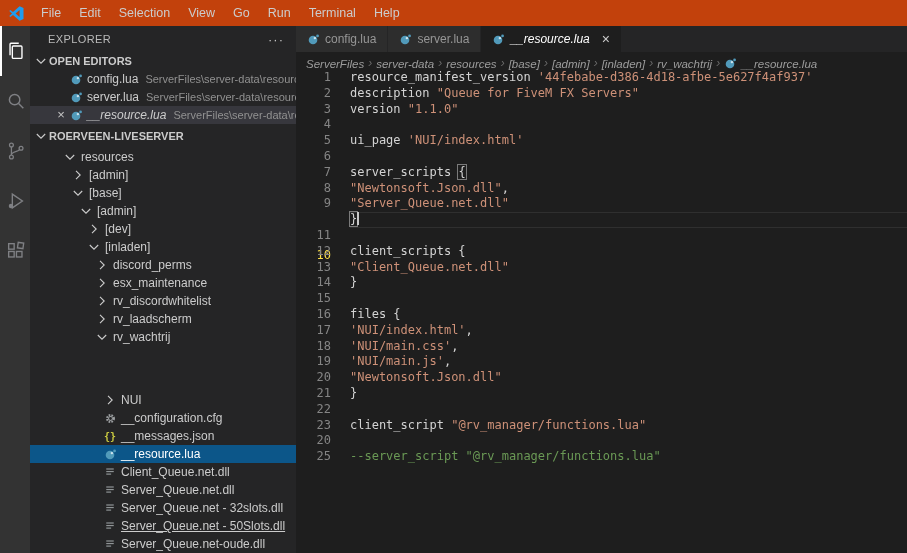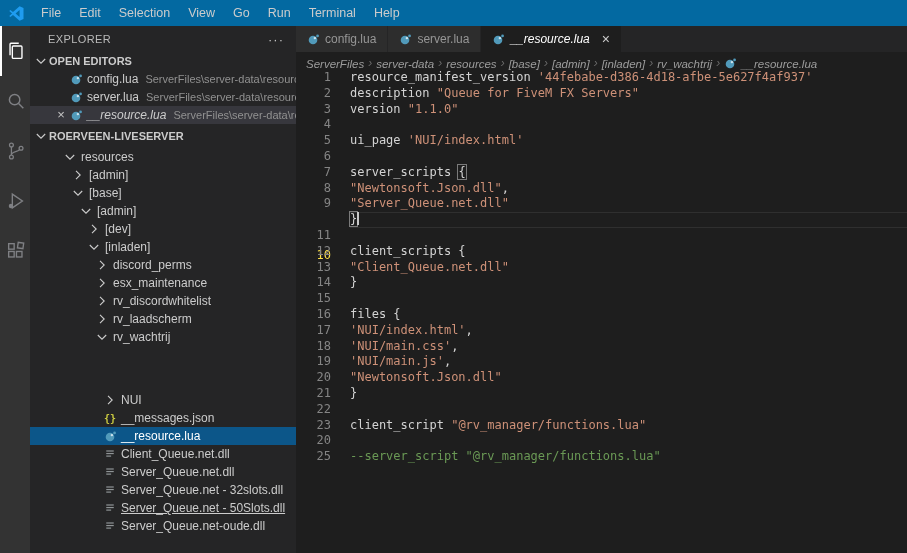--- a/index.html
+++ b/index.html
@@ -6,21 +6,21 @@
   body{
     width:907px;height:553px;overflow:hidden;
     background:#1e1e1e;
     font-family:"Liberation Sans","DejaVu Sans",sans-serif;
     -webkit-font-smoothing:antialiased;
     user-select:none;
   }
   #app{width:907px;height:553px;display:flex;flex-direction:column;}
 
   
-  .titlebar{height:26px;background:#0369a1;display:flex;align-items:center;flex:none;}
+  .titlebar{height:26px;background:#c2410c;display:flex;align-items:center;flex:none;}
   .logo{width:32px;display:flex;justify-content:center;align-items:center;}
   .menubar{display:flex;align-items:center;height:100%;}
   .menu-item{padding:0 9px;font-size:12.5px;color:#cccccc;line-height:26px;cursor:default;}
 
   
   .main{flex:1;display:flex;min-height:0;}
 
   
   .activitybar{width:30px;background:#333333;flex:none;display:flex;flex-direction:column;}
   .activity-item{height:50px;display:flex;align-items:center;justify-content:center;color:#7f8084;border-left:2px solid transparent;box-sizing:border-box;}
@@ -281,20 +281,29 @@
           <div class="row tree-row" style="padding-left: 72px; margin-top: 45px;">
             <span class="slot">
               <svg width="16" height="16" viewBox="0 0 16 16" fill="none" stroke="#cccccc" stroke-width="1.1">
                 <path d="M6 3.8 L10.2 8 L6 12.2"></path>
               </svg>
             </span>
             <span class="label">NUI</span>
           </div>
           <div class="row tree-row" style="padding-left: 72px;">
             <span class="slot">
+              <svg width="13" height="13" viewBox="0 0 16 16" fill="none">
+                <circle cx="8" cy="8" r="4.2" stroke="#9da0a2" stroke-width="2.6" stroke-dasharray="2 1.4"></circle>
+                <circle cx="8" cy="8" r="2.4" stroke="#9da0a2" stroke-width="1.3"></circle>
+              </svg>
+            </span>
+            <span class="label">__configuration.cfg</span>
+          </div>
+          <div class="row tree-row" style="padding-left: 72px;">
+            <span class="slot">
               <span class="json-glyph">{}</span>
             </span>
             <span class="label">__messages.json</span>
           </div>
           <div class="row tree-row selected" style="padding-left: 72px;">
             <span class="slot">
               <svg width="13" height="13" viewBox="0 0 16 16">
                 <circle cx="7.4" cy="8.6" r="5.3" fill="#519aba"></circle>
                 <circle cx="13" cy="3.6" r="1.7" fill="#519aba"></circle>
                 <circle cx="9.7" cy="6.3" r="1.5" fill="#cfe3ee"></circle>

